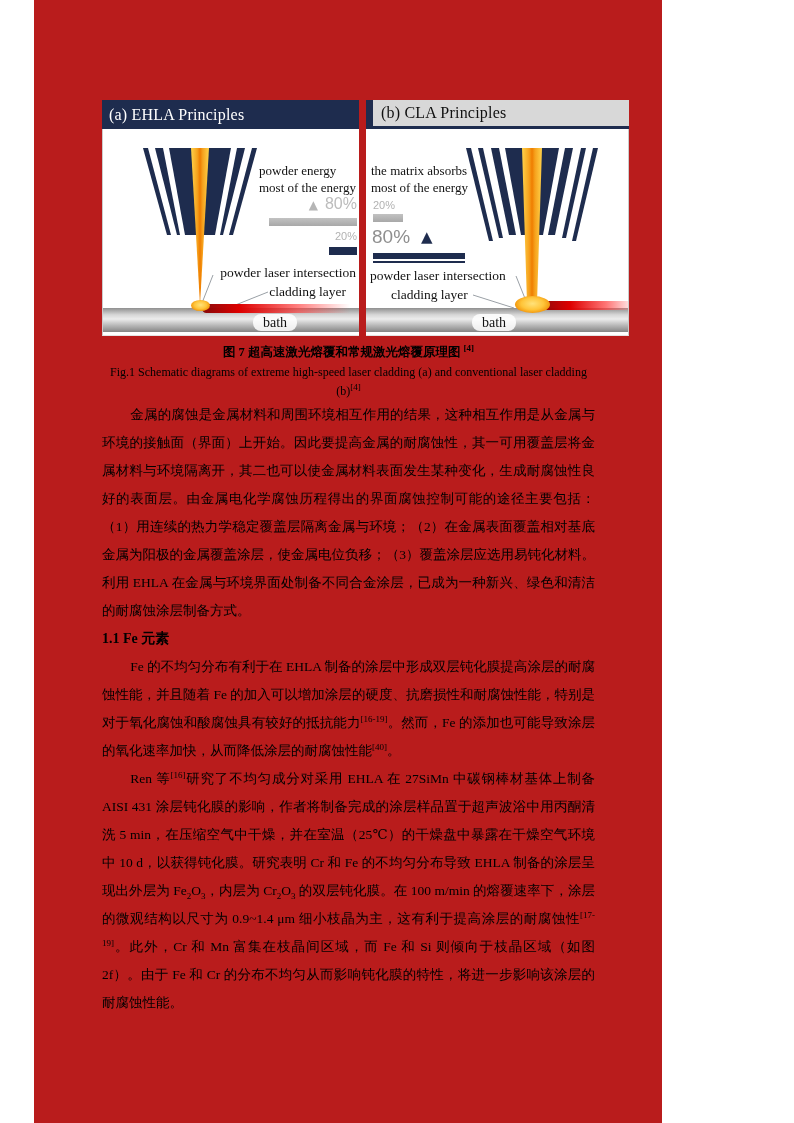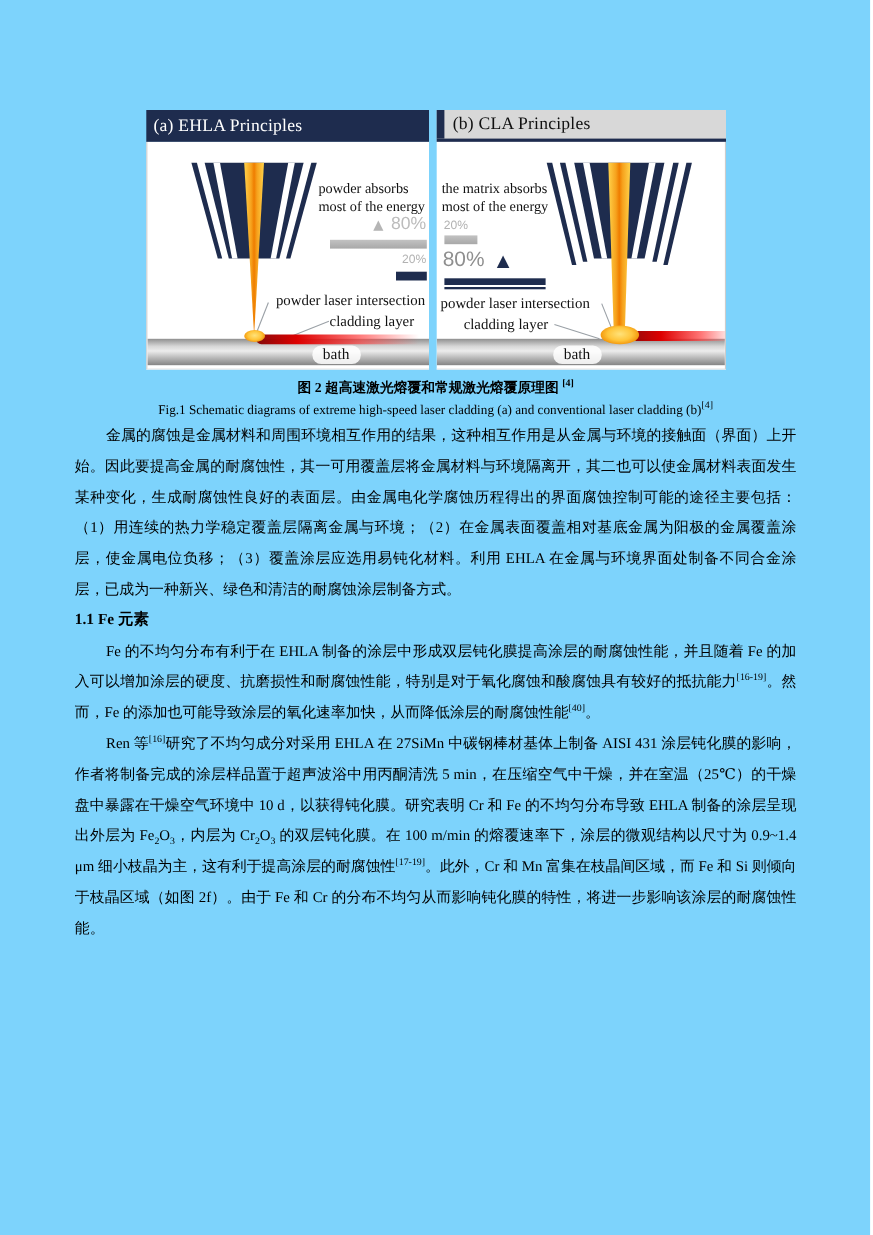--- a/index.html
+++ b/index.html
@@ -1,24 +1,25 @@
 <!DOCTYPE html>
 <html><head>
 <meta charset="utf-8">
 <style>
   html,body{margin:0;padding:0;background:#ffffff;}
   .page{
     position:relative;
-    width:791px;height:1123px;
-    background:#7dd3fc;
+    width:628px;height:1123px;
+    background:#b91c1c;
     font-family:"Liberation Serif","DejaVu Serif",serif;
     color:#000;
     box-sizing:border-box;
     padding:100px 67px 0 68px;
     overflow:hidden;
+    margin-left:34px;
   }
   
   .figure{width:527px;height:236px;margin:0 auto;display:flex;}
   .panel{position:relative;height:236px;box-sizing:border-box;}
   .panel-a{width:257px;margin-right:7px;}
   .panel-b{width:263px;}
   .panel-header{font-size:16px;letter-spacing:.2px;}
   .panel-a .panel-header{height:29px;line-height:29px;background:#1e2c4e;color:#fff;padding-left:7px;}
   .panel-b .panel-header{height:26px;line-height:26px;background:#d8d8d8;color:#101010;border-bottom:3px solid #1e2c4e;padding-left:15px;position:relative;}
   .b-accent{position:absolute;left:0;top:0;width:7px;height:26px;background:#1e2c4e;}
@@ -100,21 +101,21 @@
           <polygon points="149,19 154,19 130,106 126,106" fill="#1e2c4e"></polygon>
           <polygon points="88,19 106,19 97,176" fill="url(#beamA)"></polygon>
           <polyline points="110,146 99,174" fill="none" stroke="#9aa0a6" stroke-width="1"></polyline>
           <polyline points="165,163 120,181" fill="none" stroke="#9aa0a6" stroke-width="1"></polyline>
           <polyline points="148,194 104,184" fill="none" stroke="#9aa0a6" stroke-width="1"></polyline>
         </svg>
         <div class="bath"></div>
         <div class="streak streak-a"></div>
         <div class="blob blob-a"></div>
         <div class="absorb absorb-a">
-          <div>powder absorbs</div>
+          <div>powder energy</div>
           <div>most of the energy</div>
         </div>
         <div class="pct pct-major-a">
           <span class="tri">▲</span>
           <span>80%</span>
         </div>
         <div class="bar bar-gray-a"></div>
         <div class="pct pct-minor-a">20%</div>
         <div class="bar bar-navy-a"></div>
         <div class="lbl intersect-a">powder laser intersection</div>
@@ -166,21 +167,21 @@
         </div>
         <div class="bar bar-navy-b"></div>
         <div class="lbl intersect-b">powder laser intersection</div>
         <div class="lbl cladding-b">cladding layer</div>
         <div class="bath-label bath-label-b">bath</div>
       </div>
     </div>
   </div>
 
   <div class="cap-cn">
-    <span>图 2 超高速激光熔覆和常规激光熔覆原理图 </span><sup>[4]</sup>
+    <span>图 7 超高速激光熔覆和常规激光熔覆原理图 </span><sup>[4]</sup>
   </div>
   <div class="cap-en">
     <span class="bold">Fig.1 Schematic diagrams of </span><span>extreme high-speed laser cladding (a) and conventional laser cladding (b)</span><sup>[4]</sup>
   </div>
 
   <p class="para"><span>金属的腐蚀是金属材料和周围环境相互作用的结果，这种相互作用是从金属与环境的接触面（界面）上开始。因此要提高金属的耐腐蚀性，其一可用覆盖层将金属材料与环境隔离开，其二也可以使金属材料表面发生某种变化，生成耐腐蚀性良好的表面层。由金属电化学腐蚀历程得出的界面腐蚀控制可能的途径主要包括：（1）用连续的热力学稳定覆盖层隔离金属与环境；（2）在金属表面覆盖相对基底金属为阳极的金属覆盖涂层，使金属电位负移；（3）覆盖涂层应选用易钝化材料。利用 EHLA 在金属与环境界面处制备不同合金涂层，已成为一种新兴、绿色和清洁的耐腐蚀涂层制备方式。</span></p>
 
   <div class="h2">1.1 Fe 元素</div>
   <p class="para"><span>Fe 的不均匀分布有利于在 EHLA 制备的涂层中形成双层钝化膜提高涂层的耐腐蚀性能，并且随着 Fe 的加入可以增加涂层的硬度、抗磨损性和耐腐蚀性能，特别是对于氧化腐蚀和酸腐蚀具有较好的抵抗能力</span><sup>[16-19]</sup><span>。然而，Fe 的添加也可能导致涂层的氧化速率加快，从而降低涂层的耐腐蚀性能</span><sup>[40]</sup><span>。</span></p>
   <p class="para"><span>Ren 等</span><sup>[16]</sup><span>研究了不均匀成分对采用 EHLA 在 27SiMn 中碳钢棒材基体上制备 AISI 431 涂层钝化膜的影响，作者将制备完成的涂层样品置于超声波浴中用丙酮清洗 5 min，在压缩空气中干燥，并在室温（25℃）的干燥盘中暴露在干燥空气环境中 10 d，以获得钝化膜。研究表明 Cr 和 Fe 的不均匀分布导致 EHLA 制备的涂层呈现出外层为 Fe</span><sub>2</sub><span>O</span><sub>3</sub><span>，内层为 Cr</span><sub>2</sub><span>O</span><sub>3</sub><span> 的双层钝化膜。在 100 m/min 的熔覆速率下，涂层的微观结构以尺寸为 0.9~1.4 μm 细小枝晶为主，这有利于提高涂层的耐腐蚀性</span><sup>[17-19]</sup><span>。此外，Cr 和 Mn 富集在枝晶间区域，而 Fe 和 Si 则倾向于枝晶区域（如图 2f）。由于 Fe 和 Cr 的分布不均匀从而影响钝化膜的特性，将进一步影响该涂层的耐腐蚀性能。</span></p>

